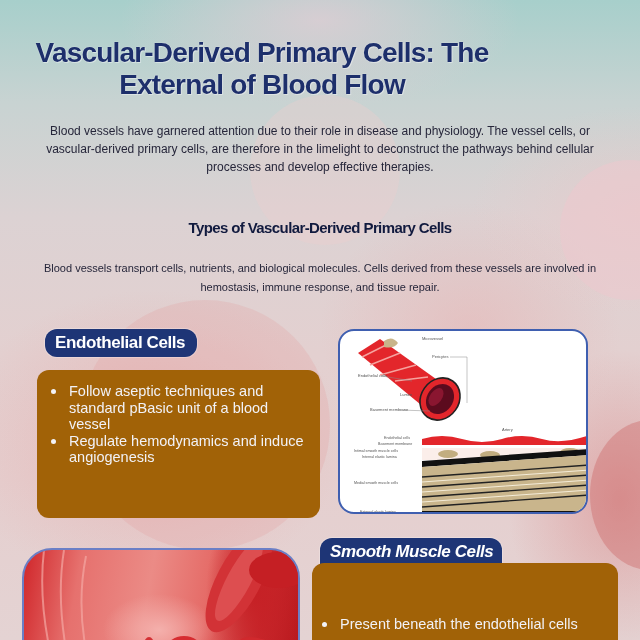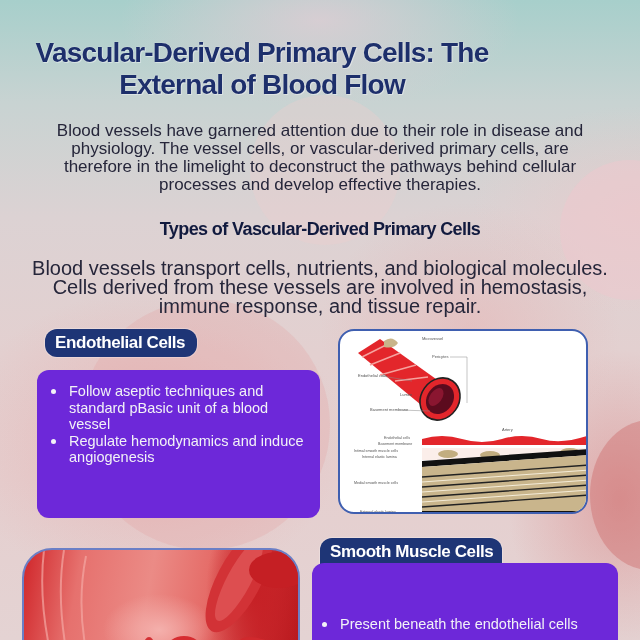--- a/index.html
+++ b/index.html
@@ -31,61 +31,61 @@
     font-size: 28px;
     line-height: 32px;
     letter-spacing: -0.8px;
     color: #1d2f6b;
     text-shadow: 0 0 1px #ffffff, 1px 1px 0 rgba(255,255,255,0.35);
   }
   .intro {
     position: absolute; left: 40px; top: 122px; width: 560px;
     text-align: center;
     font-family: "Liberation Sans", sans-serif;
-    font-size: 17px;
+    font-size: 12px;
     line-height: 18px;
     color: #26263a;
   }
   .section-heading {
     position: absolute; left: 0; top: 219px; width: 640px;
     text-align: center;
     font-family: "Liberation Sans", sans-serif;
     font-weight: bold;
-    font-size: 18px;
+    font-size: 15px;
     letter-spacing: -0.6px;
     color: #111a3e;
   }
   .section-desc {
     position: absolute; left: 20px; top: 259px; width: 600px;
     text-align: center;
     font-family: "Liberation Sans", sans-serif;
-    font-size: 20px;
+    font-size: 11px;
     line-height: 19px;
     color: #26263a;
   }
   .pill {
     position: absolute;
     background: #1e3576;
     color: #ffffff;
     font-family: "Liberation Sans", sans-serif;
     font-weight: bold;
     font-size: 17px;
     letter-spacing: -0.4px;
     border-radius: 12px 12px 12px 12px;
     padding: 4px 10px 0 10px;
     height: 28px;
     white-space: nowrap;
     box-shadow: 0 0 0 1px rgba(255,255,255,0.25);
   }
   .pill-endo { left: 45px; top: 329px; width: 152px; }
-  .pill-smooth { left: 320px; top: 538px; width: 182px; border-radius: 12px 12px 0 0; }
+  .pill-smooth { left: 320px; top: 538px; width: 182px; border-radius: 12px 12px 0 0; font-style: italic; }
 
   .card {
     position: absolute;
-    background: #6d28d9;
+    background: #a16207;
     border-radius: 12px;
     color: #f2f2f7;
     font-family: "Liberation Sans", sans-serif;
     font-size: 14.5px;
     line-height: 16.6px;
   }
   .card ul { list-style: none; }
   .card li { position: relative; padding-left: 28px; }
   .card li::before {
     content: ""; position: absolute; left: 10px; top: 6px;

